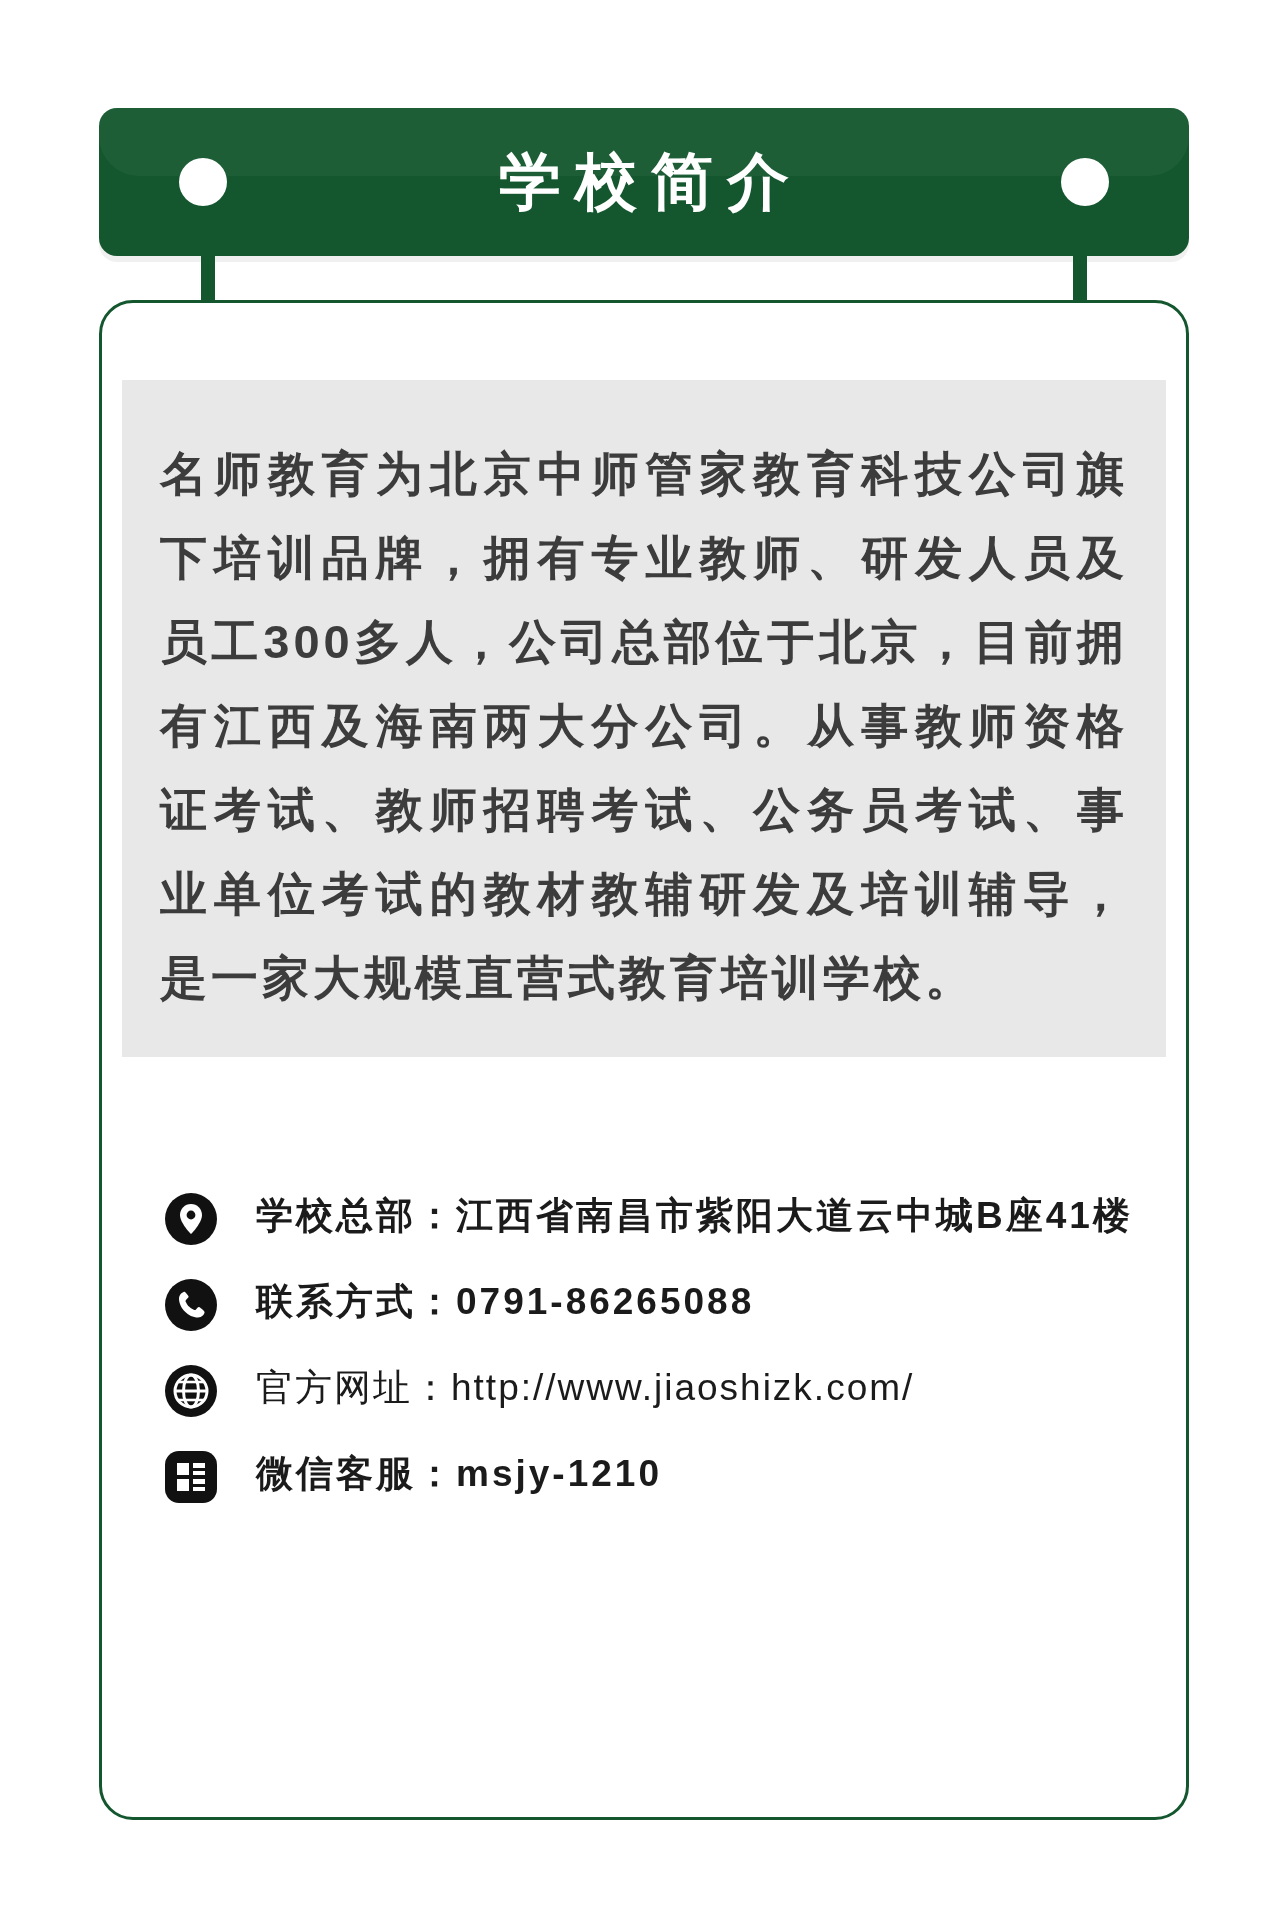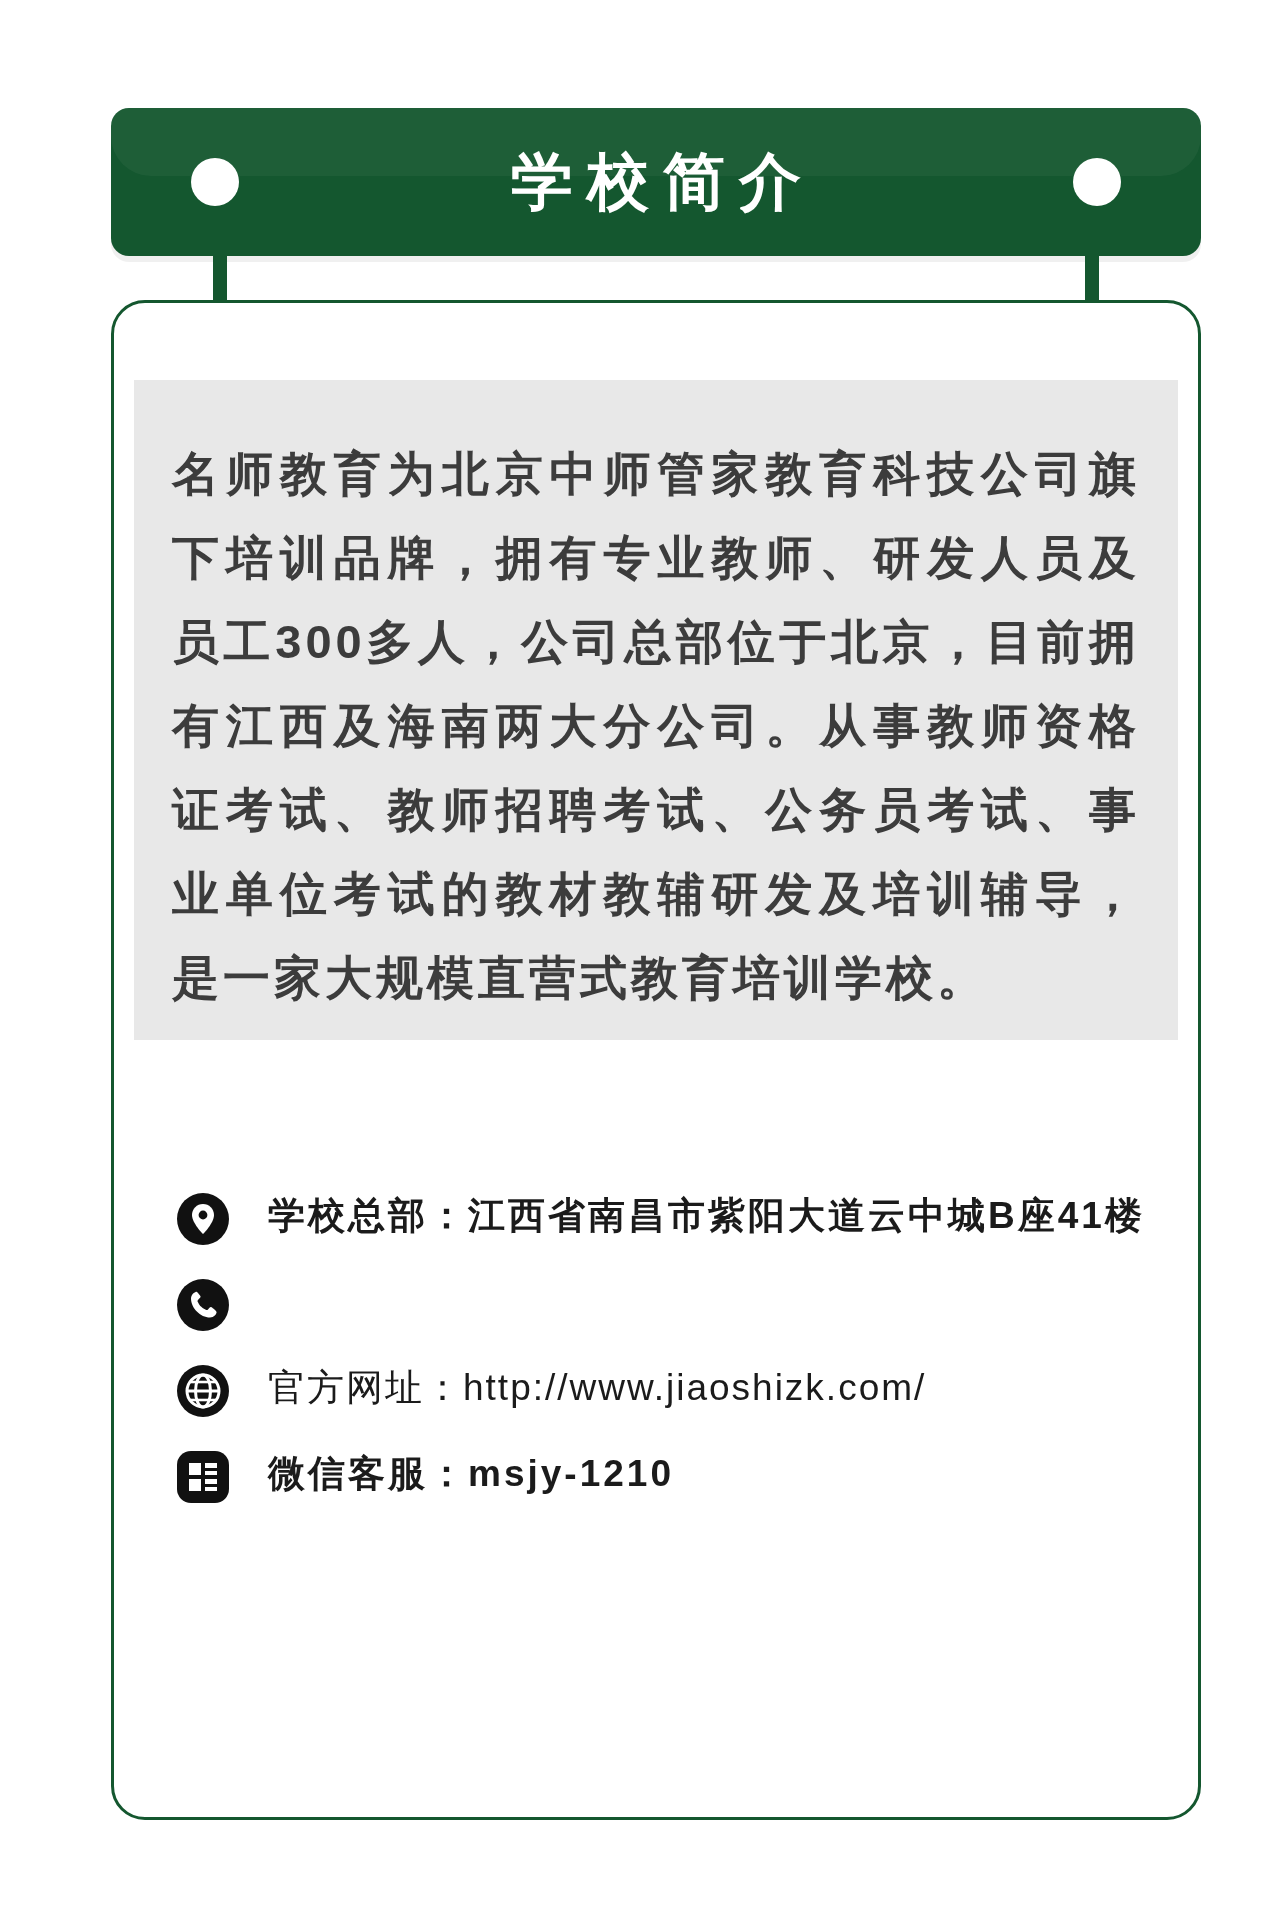--- a/index.html
+++ b/index.html
@@ -10,21 +10,21 @@
     width: 1280px;
     height: 1920px;
     background: #ffffff;
     font-family: "Liberation Sans", "DejaVu Sans", sans-serif;
     position: relative;
     overflow: hidden;
   }
 
   .poster {
     position: absolute;
-    left: 16px;
+    left: 4px;
     top: 0;
     width: 1011px;
     height: 1920px;
   }
 
   
   .header-banner {
     position: absolute;
     left: 95px;
     top: 108px;
@@ -104,21 +104,21 @@
   }
 
   
   .intro-block {
     position: absolute;
     left: 118px;
     top: 380px;
     width: 1044px;
     box-sizing: border-box;
     background: #e8e8e8;
-    padding: 52px 38px 20px 38px;
+    padding: 52px 38px 37px 38px;
   }
   .intro-text {
     font-size: 47px;
     line-height: 84px;
     color: #3c3c3c;
     font-weight: bold;
     letter-spacing: 4px;
     text-align: justify;
     text-justify: inter-ideograph;
     margin: 0;
@@ -193,20 +193,21 @@
       <span class="contact-text">学校总部：江西省南昌市紫阳大道云中城B座41楼</span>
     </div>
 
     <div class="contact-row">
       <span class="contact-icon">
         <svg width="54" height="54" viewBox="0 0 54 54">
           <circle cx="27" cy="27" r="26" fill="#111111"></circle>
           <path d="M20.5 14c-2.2 0-5.5 2.6-5.5 6.6 0 9.6 9.4 19 19 19 4 0 6.6-3.3 6.6-5.5 0-1-3.9-4.2-5.1-4.9-1.2-.7-2.3.8-3.3 2-1 1.2-2 .8-2 .8s-3.2-1.4-5.2-3.4-3.4-5.2-3.4-5.2-.4-1 .8-2c1.2-1 2.7-2.1 2-3.3-.7-1.2-3.9-5.1-4.9-5.1z" fill="#ffffff"></path>
         </svg>
       </span>
+      <span class="contact-text">联系方式：0791-86265088</span>
     </div>
 
     <div class="contact-row">
       <span class="contact-icon">
         <svg width="54" height="54" viewBox="0 0 54 54">
           <circle cx="27" cy="27" r="26" fill="#111111"></circle>
           <circle cx="27" cy="27" r="16" fill="none" stroke="#ffffff" stroke-width="3"></circle>
           <ellipse cx="27" cy="27" rx="7.5" ry="16" fill="none" stroke="#ffffff" stroke-width="3"></ellipse>
           <line x1="11" y1="27" x2="43" y2="27" stroke="#ffffff" stroke-width="3"></line>
           <line x1="13.5" y1="18" x2="40.5" y2="18" stroke="#ffffff" stroke-width="2.6"></line>

